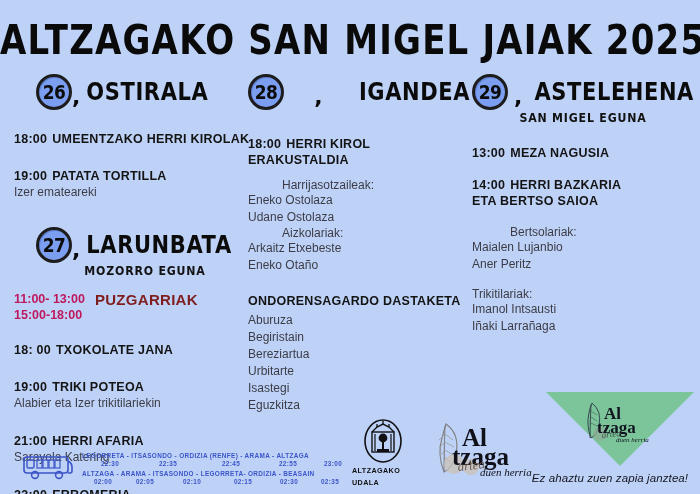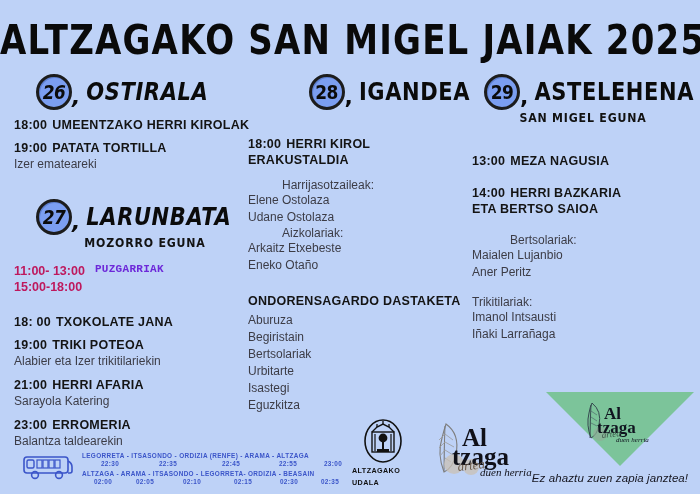--- a/index.html
+++ b/index.html
@@ -36,22 +36,22 @@
   .col-mid    { left: 248px; width: 222px; }
   .col-right  { left: 472px; width: 222px; }
 
   
   .dayhead {
     display: flex;
     align-items: center;
     gap: 4px;
     margin-bottom: 2px;
   }
-  .dayhead.center { justify-content: flex-end; }
-  .dayhead.indent { padding-left: 22px; font-style: italic; }
+  .dayhead.center { justify-content: space-between; }
+  .dayhead.indent { padding-left: 22px; }
   .daycircle {
     position: relative;
     width: 36px; height: 36px;
     flex: 0 0 36px;
     border-radius: 50%;
     background: #7b9ef0;
     border: 3px solid #1c1c1c;
     box-shadow: 1px 1px 0 #5d7fd0 inset;
     display: flex;
     align-items: center;
@@ -92,21 +92,21 @@
     font-size: 11px;
     letter-spacing: 0.8px;
     color: #121212;
     transform: scaleY(1.12);
     text-align: center;
     margin-bottom: 8px;
   }
   .daysub.left-sub { text-align: center; padding-left: 26px; }
 
   
-  .ev { margin-top: 7px; }
+  .ev { margin-top: 21px; }
   .ev-main {
     font-weight: 700;
     font-size: 12.5px;
     letter-spacing: 0.25px;
     color: #141414;
     line-height: 1.28;
   }
   .ev-main .t { margin-right: 5px; }
   .ev-sub {
     font-weight: 400;
@@ -124,25 +124,24 @@
   }
   .ev-two .times {
     font-weight: 700;
     font-size: 12.5px;
     line-height: 1.35;
     color: #be185d;
     white-space: nowrap;
   }
   .ev-two .lbl {
     font-weight: 700;
-    font-size: 11px;
-    color: #6d28d9;
+    font-size: 15px;
+    color: #7f1d1d;
     margin-left: 10px;
     letter-spacing: 0.3px;
-    font-family: Liberation Mono, monospace;
   }
 
   
   .grouplabel {
     font-size: 12px;
     color: #3c3c46;
     margin-top: 10px;
     padding-left: 34px;
   }
   .grouplabel.nopad { padding-left: 0; }
@@ -316,57 +315,57 @@
     </div>
 
     <div class="ev" style="margin-top:26px">
       <div class="ev-main">
         <span class="t">18:00</span><span>HERRI KIROL ERAKUSTALDIA</span>
       </div>
     </div>
 
     <div class="grouplabel">Harrijasotzaileak:</div>
     <ul class="namelist">
-      <li>Elene Ostolaza</li>
+      <li>Eneko Ostolaza</li>
       <li>Udane Ostolaza</li>
     </ul>
 
     <div class="grouplabel" style="margin-top:0">Aizkolariak:</div>
     <ul class="namelist">
       <li>Arkaitz Etxebeste</li>
       <li>Eneko Otaño</li>
     </ul>
 
     <div class="ev" style="margin-top:19px">
       <div class="ev-main">
         <span class="t" style="margin-right:0">ONDOREN</span><span>SAGARDO DASTAKETA</span>
       </div>
     </div>
     <ul class="namelist" style="margin-top:3px">
       <li>Aburuza</li>
       <li>Begiristain</li>
-      <li>Bertsolariak</li>
+      <li>Bereziartua</li>
       <li>Urbitarte</li>
       <li>Isastegi</li>
       <li>Eguzkitza</li>
     </ul>
   </div>
 
   <div class="col col-right">
 
     <div class="dayhead center">
       <div class="daycircle">
         <span class="daynum">29</span>
       </div>
       <span class="daycomma">,</span>
       <span class="dayname">ASTELEHENA</span>
     </div>
     <div class="daysub">SAN MIGEL EGUNA</div>
 
-    <div class="ev" style="margin-top:28px">
+    <div class="ev" style="margin-top:20px">
       <div class="ev-main">
         <span class="t">13:00</span><span>MEZA NAGUSIA</span>
       </div>
     </div>
 
     <div class="ev" style="margin-top:16px">
       <div class="ev-main" style="max-width:160px">
         <span class="t">14:00</span><span>HERRI BAZKARIA ETA BERTSO SAIOA</span>
       </div>
     </div>

